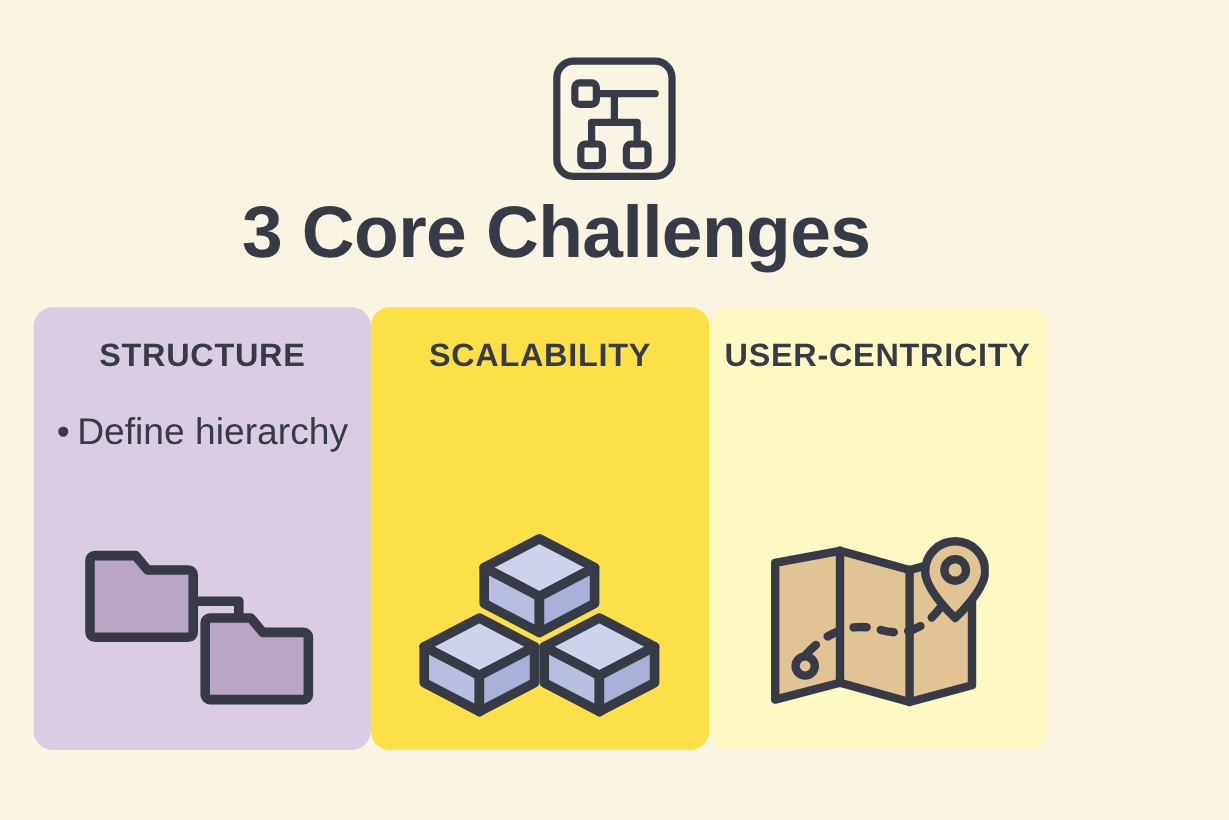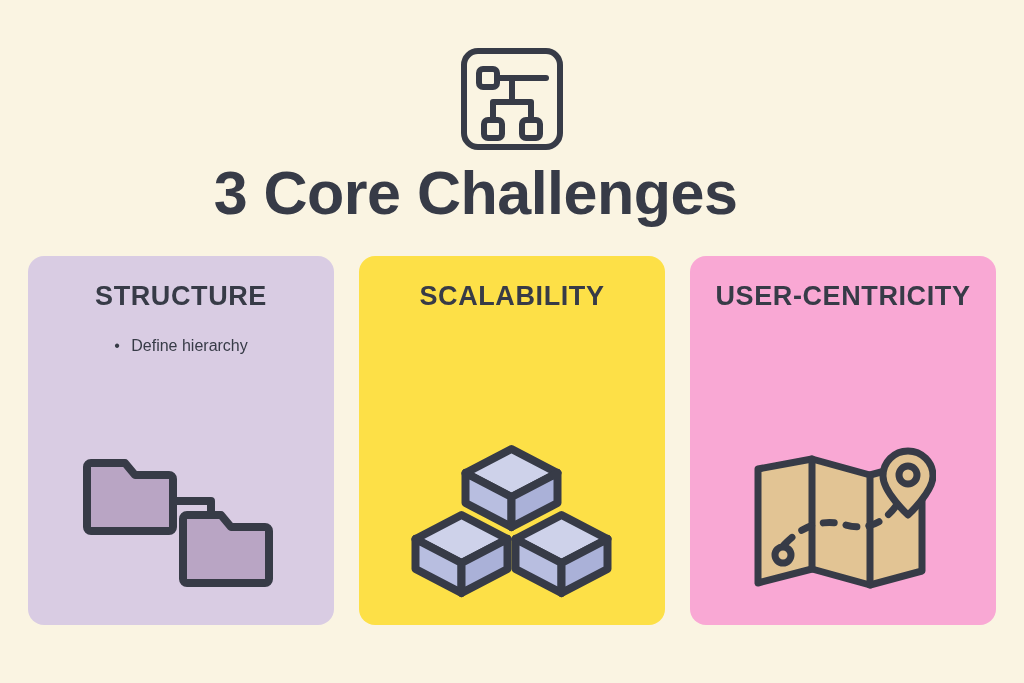--- a/index.html
+++ b/index.html
@@ -30,36 +30,36 @@
     top: 40px;
     left: 50%;
     transform: translateX(-50%);
     width: 118px;
     height: 118px;
   }
 
   .page-title {
     position: absolute;
     top: 163px;
-    left: 12px;
+    left: 0;
     width: 927px;
     text-align: center;
     font-size: 61px;
     font-weight: bold;
     letter-spacing: -0.5px;
     color: #373b47;
     line-height: 1;
   }
 
   
   .cards {
     position: absolute;
     top: 256px;
     left: 28px;
-    width: 968px;
+    width: 844px;
     height: 369px;
     display: flex;
     justify-content: space-between;
   }
 
   .card {
     width: 306px;
     height: 369px;
     border-radius: 16px;
     position: relative;
@@ -78,21 +78,21 @@
     line-height: 1;
   }
 
   .card-bullets {
     margin-top: 22px;
     list-style: none;
     text-align: left;
   }
 
   .card-bullets li {
-    font-size: 16px;
+    font-size: 31px;
     line-height: 1.78;
     color: #373b47;
     white-space: nowrap;
     position: relative;
     padding-left: 17px;
   }
 
   .card-bullets li::before {
     content: "\2022";
     position: absolute;
@@ -170,21 +170,21 @@
 
           <g>
             <path d="M152 74 L198 98 L152 122 L106 98 Z" fill="#ced2ea"></path>
             <path d="M106 98 V128 L152 152 V122 Z" fill="#b8bee0"></path>
             <path d="M198 98 V128 L152 152 V122 Z" fill="#aab1d8"></path>
           </g>
         </svg>
       </div>
     </div>
 
-    <div class="card" style="background:#f9a8d4;">
+    <div class="card" style="background:#fef9c3;">
       <div class="card-title">USER-CENTRICITY</div>
       <div class="card-icon icon-map">
         <svg viewBox="0 0 186 166" width="186" height="166" fill="none" stroke="#373b47" stroke-width="7" stroke-linecap="round" stroke-linejoin="round">
 
           <path d="M8 32 L62 22 L120 38 L172 24 L172 134 L120 148 L62 132 L8 146 Z" fill="#e2c494"></path>
 
           <path d="M62 22 L62 132"></path>
           <path d="M120 38 L120 148"></path>
 
           <path d="M34 108 Q62 78 96 88 Q132 98 154 56" stroke-dasharray="11 12" stroke-width="7" fill="none"></path>

